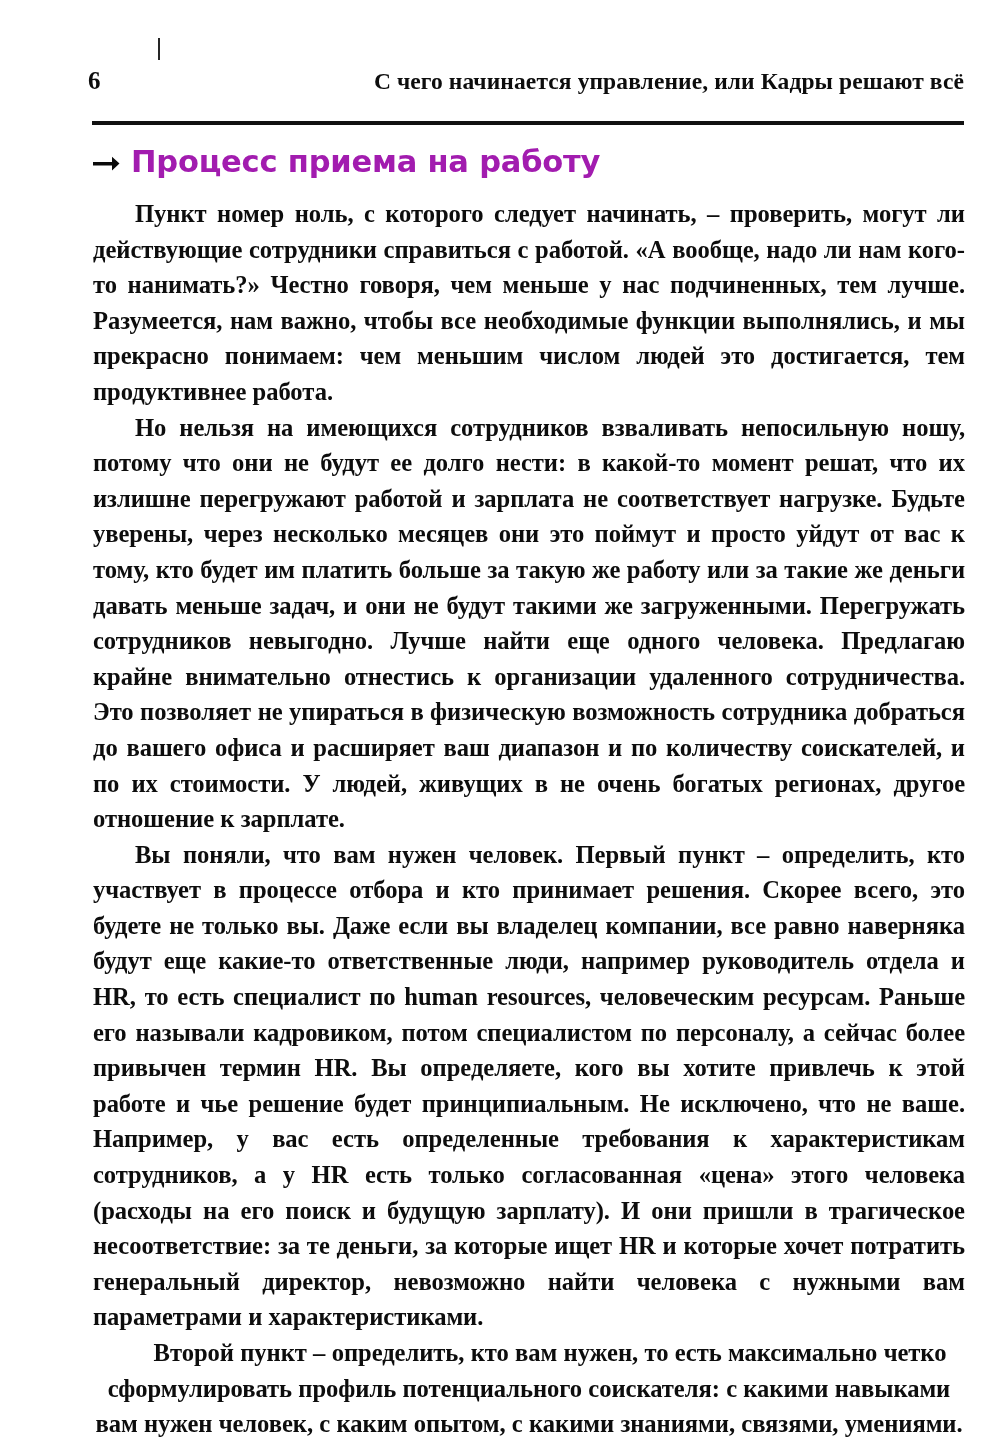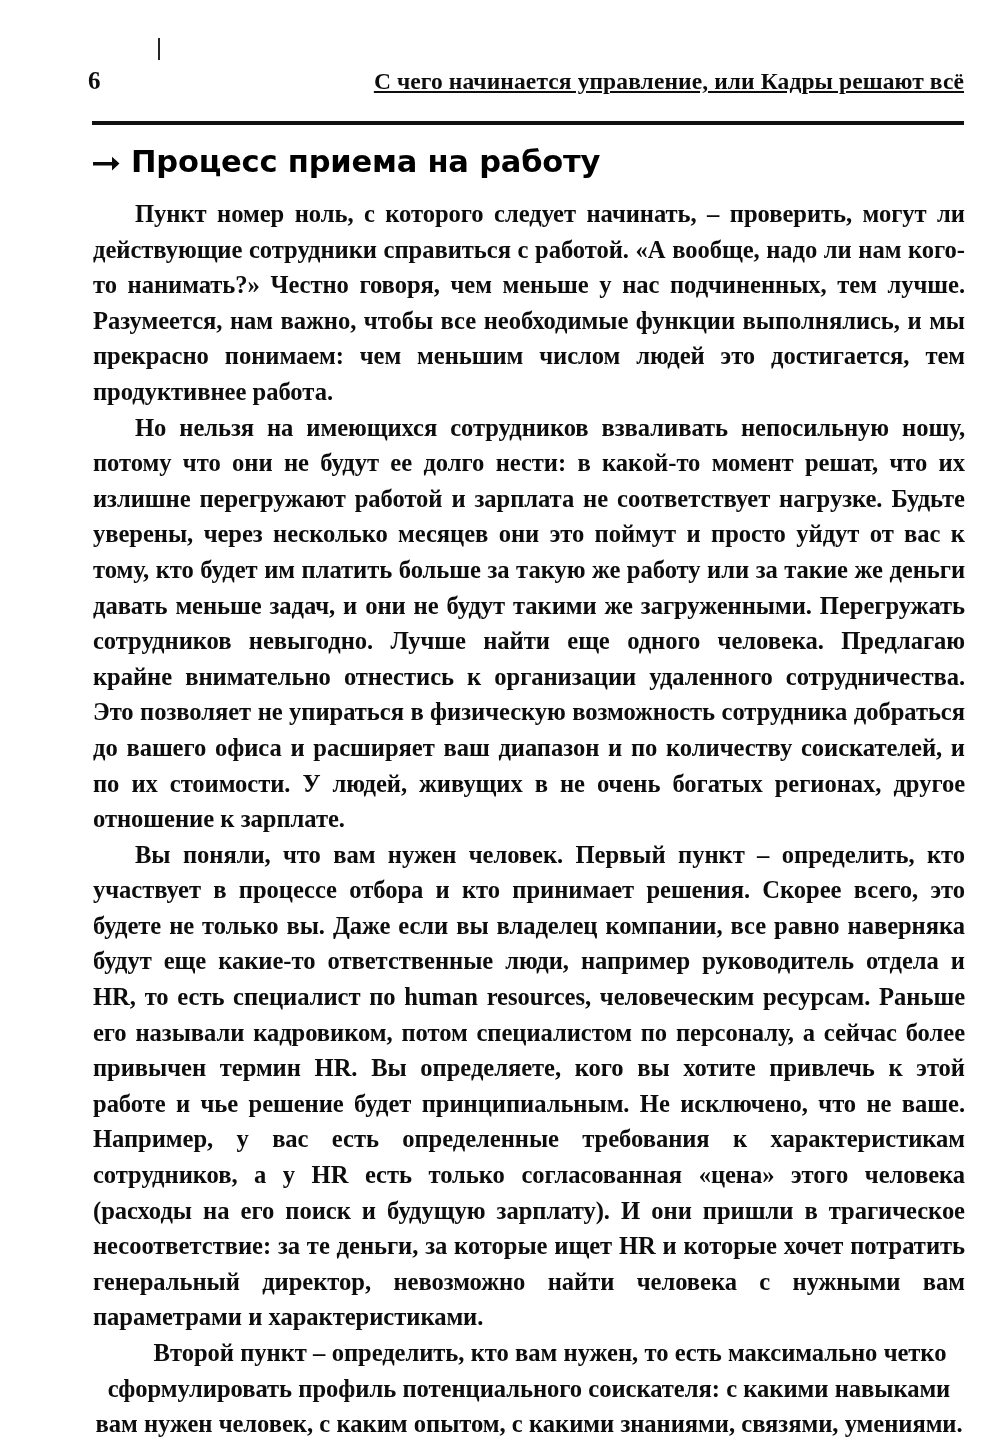--- a/index.html
+++ b/index.html
@@ -38,21 +38,20 @@
     line-height: 1;
     width: 60px;
   }
   .running-head {
     flex: 1;
     text-align: right;
     font-size: 23.5px;
     font-weight: bold;
     letter-spacing: 0.1px;
     padding-right: 4px;
-    text-decoration: underline;
   }
   .rule {
     position: absolute;
     left: 92px;
     top: 121px;
     width: 872px;
     height: 4px;
     background: #111111;
   }
   .section {
@@ -70,21 +69,21 @@
     height: 20px;
     position: relative;
     top: 2px;
   }
   .arrow-icon svg { display: block; }
   .section-title {
     font-family: "DejaVu Sans", sans-serif;
     font-size: 30.5px;
     font-weight: bold;
     letter-spacing: -0.2px;
-    color: #000000;
+    color: #a21caf;
   }
   .body-copy {
     position: absolute;
     left: 93px;
     top: 196px;
     width: 872px;
   }
   .body-copy p {
     margin: 0;
     font-size: 24.6px;

